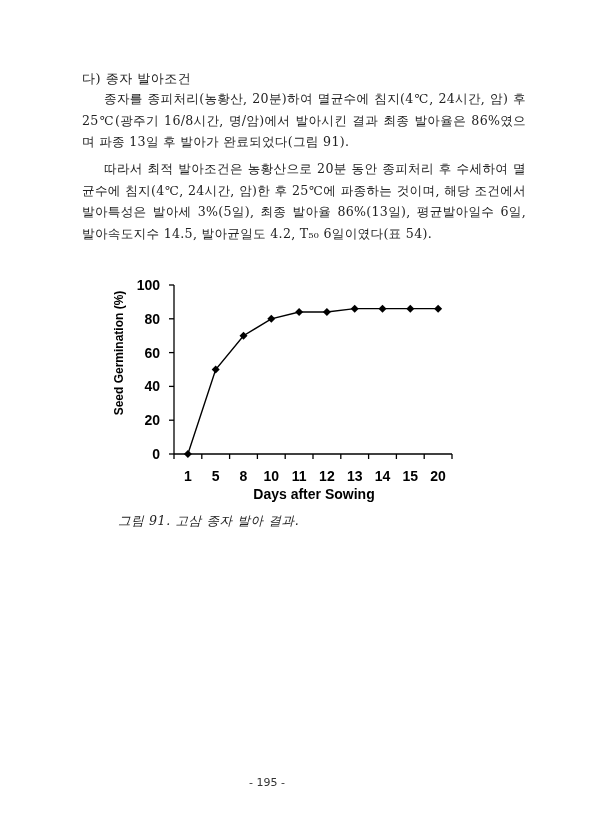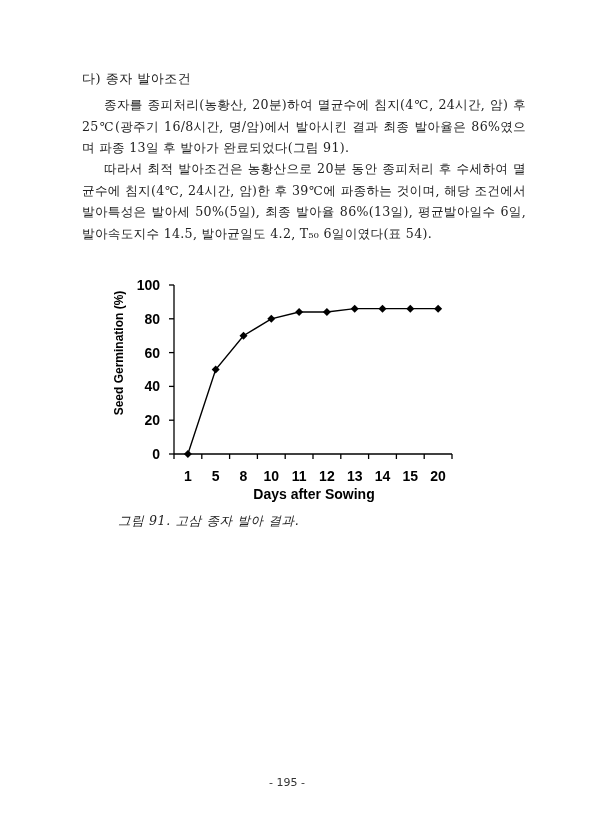--- a/index.html
+++ b/index.html
@@ -1,34 +1,34 @@
 <!DOCTYPE html>
 <html><head>
 <meta charset="utf-8">
 <style>
   html, body { margin:0; padding:0; background:#fff; }
   body { width:607px; height:830px; position:relative; overflow:hidden;
          font-family:"DejaVu Serif", serif; color:#222; }
   .heading { position:absolute; left:82px; top:70px; font-size:13px; letter-spacing:0.5px; }
   .para { position:absolute; left:82px; width:444px; font-size:12.6px; line-height:21.5px;
           text-align:justify; text-indent:22px; letter-spacing:0.3px; margin:0; }
-  #p1 { top:94px; }
+  #p1 { top:88px; }
   #p2 { top:158px; }
   .chart { position:absolute; left:0; top:0; }
   .caption { position:absolute; left:118px; top:513px; font-size:12.6px; letter-spacing:0.6px;font-style:italic; }
   .pagenum { position:absolute; left:0; width:534px; top:776px; text-align:center;
-             font-family:"DejaVu Sans", sans-serif; font-size:11px; color:#333;margin-left:20px; }
+             font-family:"DejaVu Sans", sans-serif; font-size:11px; color:#333; }
   svg text { font-family:"Liberation Sans", sans-serif; font-weight:bold; fill:#000; }
 </style>
 </head>
 <body>
 
 <div class="heading">다) 종자 발아조건</div>
 <p class="para" id="p1">종자를 종피처리(농황산, 20분)하여 멸균수에 침지(4℃, 24시간, 암) 후 25℃(광주기 16/8시간, 명/암)에서 발아시킨 결과 최종 발아율은 86%였으며 파종 13일 후 발아가 완료되었다(그림 91).</p>
-<p class="para" id="p2">따라서 최적 발아조건은 농황산으로 20분 동안 종피처리 후 수세하여 멸균수에 침지(4℃, 24시간, 암)한 후 39℃에 파종하는 것이며, 해당 조건에서 발아특성은 발아세 50%(5일), 최종 발아율 86%(13일), 평균발아일수 6일, 발아속도지수 14.5, 발아균일도 4.2, T₅₀ 6일이였다(표 54).</p>
+<p class="para" id="p2">따라서 최적 발아조건은 농황산으로 20분 동안 종피처리 후 수세하여 멸균수에 침지(4℃, 24시간, 암)한 후 25℃에 파종하는 것이며, 해당 조건에서 발아특성은 발아세 3%(5일), 최종 발아율 86%(13일), 평균발아일수 6일, 발아속도지수 14.5, 발아균일도 4.2, T₅₀ 6일이였다(표 54).</p>
 
 <svg class="chart" width="607" height="510">
   <g id="yaxis">
       <line x1="174" y1="285" x2="174" y2="454" stroke="#000" stroke-width="1.3"></line>
       <line x1="169" y1="454" x2="174" y2="454" stroke="#000" stroke-width="1.3"></line>
       <text x="160" y="459" text-anchor="end" font-size="14">0</text>
       <line x1="169" y1="420.2" x2="174" y2="420.2" stroke="#000" stroke-width="1.3"></line>
       <text x="160" y="425.2" text-anchor="end" font-size="14">20</text>
       <line x1="169" y1="386.4" x2="174" y2="386.4" stroke="#000" stroke-width="1.3"></line>
       <text x="160" y="391.4" text-anchor="end" font-size="14">40</text>

